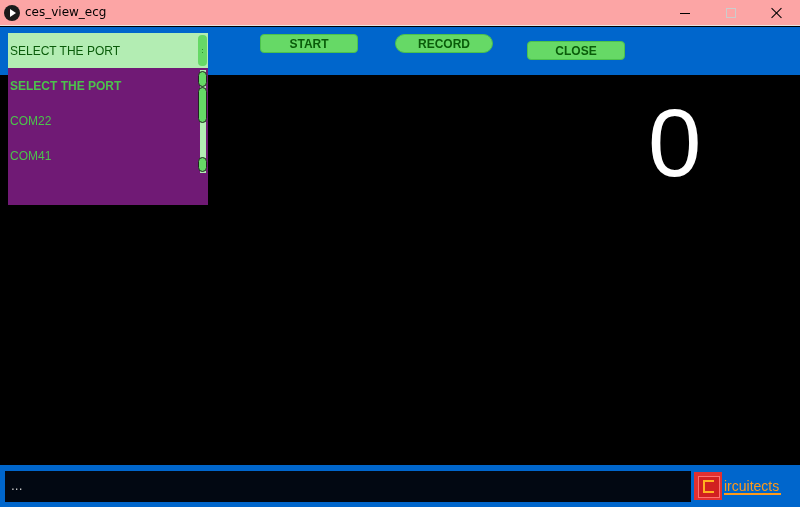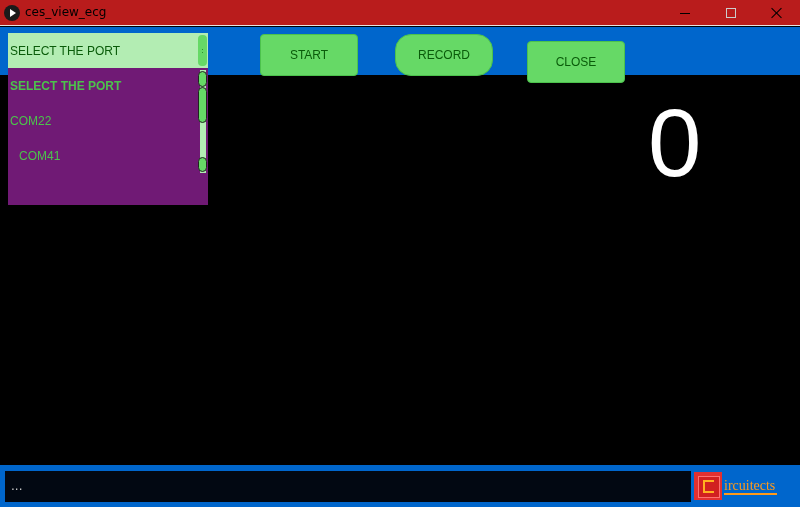--- a/index.html
+++ b/index.html
@@ -1,36 +1,36 @@
 <!DOCTYPE html>
 <html><head>
   <meta charset="utf-8">
   <style>
     * { box-sizing: border-box; margin: 0; padding: 0; }
     html, body { width: 800px; height: 507px; overflow: hidden; background: #000; }
     body { font-family: "Liberation Sans", sans-serif; position: relative; }
 
-    .titlebar { position: absolute; left: 0; top: 0; width: 800px; height: 26px; background: #b91c1c; border-bottom: 1px solid #e5e5e5; }
+    .titlebar { position: absolute; left: 0; top: 0; width: 800px; height: 26px; background: #fca5a5; border-bottom: 1px solid #e5e5e5; }
     .app-icon { position: absolute; left: 4px; top: 5px; width: 16px; height: 16px; border-radius: 50%; background: #1a1a1a; }
     .app-icon::after { content: ""; position: absolute; left: 6px; top: 4px; border-left: 6px solid #fff; border-top: 4px solid transparent; border-bottom: 4px solid transparent; }
     .title-text { position: absolute; left: 25px; top: 5px; font-size: 12px; color: #000; font-family: "DejaVu Sans", sans-serif; }
     .win-btn { position: absolute; top: 0; width: 46px; height: 26px; display: flex; align-items: center; justify-content: center; }
     .win-min { left: 662px; }
     .win-max { left: 708px; }
     .win-close { left: 754px; }
     .min-glyph { width: 10px; height: 1px; background: #000; }
     .max-glyph { width: 10px; height: 10px; border: 1px solid #ccc; }
     .close-glyph { position: relative; width: 12px; height: 12px; }
     .close-glyph::before, .close-glyph::after { content: ""; position: absolute; left: 5px; top: -1px; width: 1px; height: 14px; background: #000; }
     .close-glyph::before { transform: rotate(45deg); }
     .close-glyph::after { transform: rotate(-45deg); }
 
     .topbar { position: absolute; left: 0; top: 27px; width: 800px; height: 48px; background: #0066cc; }
 
-    .btn { position: absolute; top: 34px; width: 98px; height: 42px; background: #66d966; border: 1px solid #4cc24c; border-radius: 4px; color: #0a5c0a; font-weight: normal; font-size: 12px; display: flex; align-items: center; justify-content: center; cursor: pointer; }
+    .btn { position: absolute; top: 34px; width: 98px; height: 19px; background: #66d966; border: 1px solid #4cc24c; border-radius: 4px; color: #0a5c0a; font-weight: bold; font-size: 12px; display: flex; align-items: center; justify-content: center; cursor: pointer; }
     .btn-start { left: 260px; }
     .btn-record { left: 395px; border-radius: 16px; }
     .btn-close { left: 527px; margin-top: 7px; }
 
     .dropdown { position: absolute; left: 8px; top: 33px; width: 200px; height: 172px; background: #701a75; }
     .dd-header { position: absolute; left: 0; top: 0; width: 200px; height: 35px; background: #b3edb3; }
     .dd-header-text { position: absolute; left: 2px; top: 11px; font-size: 12px; color: #0a5c0a; }
     .dd-toggle { position: absolute; left: 190px; top: 2px; width: 9px; height: 31px; background: #66d966; border-radius: 4px; color: #0a5c0a; font-size: 8px; text-align: center; line-height: 31px; }
     .dd-item { position: absolute; left: 2px; font-size: 12px; color: #4cc24c; }
     .dd-item.selected { font-weight: bold; }
@@ -38,21 +38,21 @@
     .dd-knob { position: absolute; left: 190px; width: 9px; background: #66d966; border: 1px solid #222; border-radius: 5px; }
 
     .big-number { position: absolute; left: 648px; top: 95px; font-family: "Liberation Sans", sans-serif; font-size: 96px; color: #fff; line-height: 1; }
 
     .bottombar { position: absolute; left: 0; top: 465px; width: 800px; height: 42px; background: #0066cc; }
     .console { position: absolute; left: 5px; top: 471px; width: 686px; height: 31px; background: #020812; color: #ccc; font-size: 12px; padding-left: 6px; line-height: 30px; font-family: "DejaVu Sans", sans-serif; }
     .logo { position: absolute; left: 694px; top: 472px; width: 100px; height: 30px; }
     .chip { position: absolute; left: 0; top: 0; width: 28px; height: 28px; background: #e23030; }
     .chip::before { content: ""; position: absolute; left: 4px; top: 4px; width: 20px; height: 20px; background: #d12020; border: 1px solid #ff7070; }
     .chip-c { position: absolute; left: 9px; top: 8px; width: 11px; height: 13px; border: 2px solid #ffb020; border-right: none; }
-    .logo-text { position: absolute; left: 30px; top: 7px; font-size: 14px; color: #ff9a1a; font-family: Liberation Serif, serif; border-bottom: 2px solid #ff9a1a; padding-right: 2px; line-height: 14px; }
+    .logo-text { position: absolute; left: 30px; top: 7px; font-size: 14px; color: #ff9a1a; font-family: Liberation Sans, sans-serif; border-bottom: 2px solid #ff9a1a; padding-right: 2px; line-height: 14px; }
   </style>
 </head>
 <body>
 
 <div class="titlebar">
   <div class="app-icon"></div>
   <span class="title-text">ces_view_ecg</span>
   <div class="win-btn win-min">
       <div class="min-glyph"></div>
     </div>
@@ -70,21 +70,21 @@
 <div class="btn btn-record">RECORD</div>
 <div class="btn btn-close">CLOSE</div>
 
 <div class="dropdown">
   <div class="dd-header">
     <span class="dd-header-text">SELECT THE PORT</span>
     <div class="dd-toggle">:</div>
   </div>
   <span class="dd-item selected" style="top:46px;">SELECT THE PORT</span>
   <span class="dd-item" style="top:81px;">COM22</span>
-  <span class="dd-item" style="top:116px;margin-left:9px;">COM41</span>
+  <span class="dd-item" style="top:116px;">COM41</span>
   <div class="dd-track"></div>
   <div class="dd-knob" style="top:38px; height:16px;"></div>
   <div class="dd-knob" style="top:54px; height:36px;"></div>
   <div class="dd-knob" style="top:124px; height:15px;"></div>
 </div>
 
 <div class="big-number">0</div>
 
 <div class="bottombar"></div>
 <div class="console">...</div>

